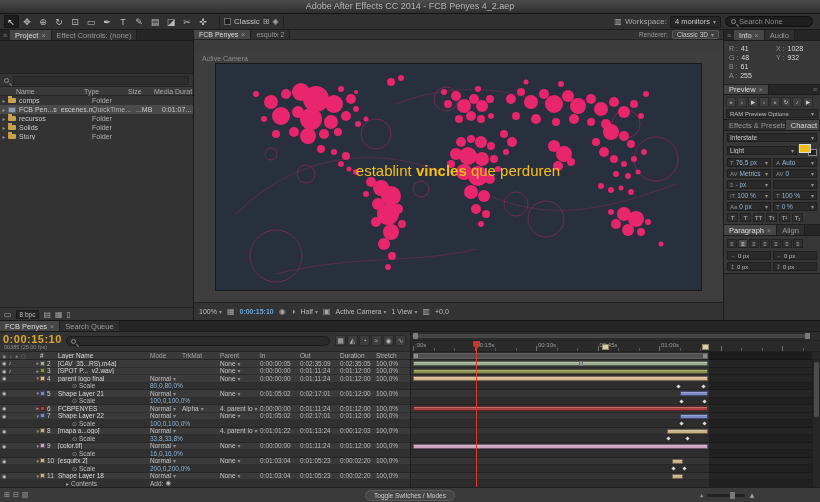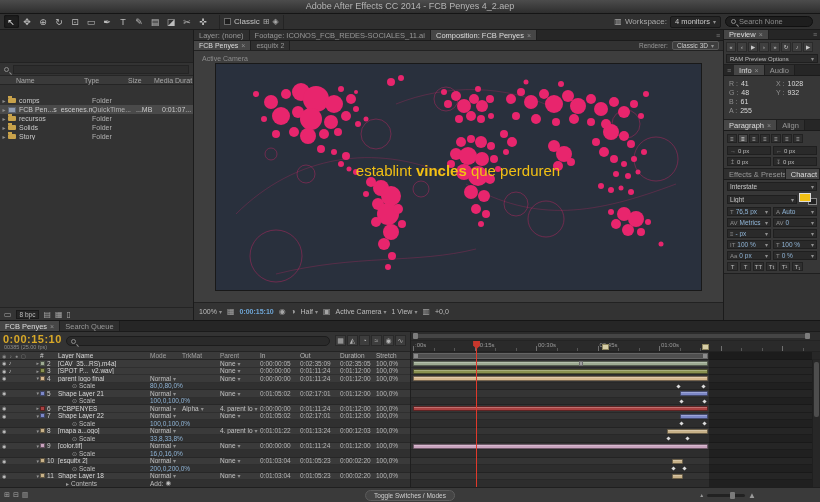--- a/index.html
+++ b/index.html
@@ -199,20 +199,30 @@
       <span>4 monitors</span>
       <span class="caret">▾</span>
     </div>
     <div class="searchbox">
       <span class="lens"></span>
       <span>Search None</span>
     </div>
   </div>
 
   <div id="project-panel">
+    <div class="tabbar">
+      <span class="menu-ico">≡</span>
+      <div class="tab active">
+        <span>Project</span>
+        <span class="x">×</span>
+      </div>
+      <div class="tab">
+        <span>Effect Controls: (none)</span>
+      </div>
+    </div>
     <div id="proj-preview"></div>
     <div id="proj-search">
       <span class="lens"></span>
       <div class="field"></div>
     </div>
     <div id="proj-cols">
       <span class="pc-name">Name</span>
       <span class="pc-type">Type</span>
       <span class="pc-size">Size</span>
       <span class="pc-dur">Media Durat</span>
@@ -262,34 +272,20 @@
     <div id="proj-footer">
       <span class="pf-ico">▭</span>
       <span class="bpc-box">8 bpc</span>
       <span class="pf-ico">▤</span>
       <span class="pf-ico">▦</span>
       <span class="pf-ico">▯</span>
     </div>
   </div>
 
   <div id="viewer-panel">
-    <div class="tabbar">
-      <div class="tab">
-        <span>Layer: (none)</span>
-      </div>
-      <div class="tab">
-        <span>Footage: ICONOS_FCB_REDES-SOCIALES_11.ai</span>
-      </div>
-      <div class="tab active">
-        <span>Composition: FCB Penyes</span>
-        <span class="x">×</span>
-      </div>
-      <div style="flex:1"></div>
-      <span class="menu-ico">≡</span>
-    </div>
     <div id="comp-tabbar">
       <div class="tab active">
         <span>FCB Penyes</span>
         <span class="x">×</span>
       </div>
       <div class="tab">
         <span>esquitx 2</span>
       </div>
       <div style="flex:1"></div>
       <span style="color:#999;font-size:6.5px;align-self:center;">Renderer:</span>
@@ -468,47 +464,20 @@
           <span class="caret">▾</span>
         </div>
         <span class="vf-ico">▥</span>
         <span class="vf-txt">+0,0</span>
       </div>
   </div>
 
   <div id="right-col">
 
     <div class="rpanel">
-      <div class="tabbar" style="height:10px;">
-        <div class="tab active">
-          <span>Preview</span>
-          <span class="x">×</span>
-        </div>
-        <div style="flex:1"></div>
-        <span class="menu-ico">≡</span>
-      </div>
-      <div id="preview-transport">
-          <div class="pv-btn">«</div>
-          <div class="pv-btn">‹</div>
-          <div class="pv-btn">▶</div>
-          <div class="pv-btn">›</div>
-          <div class="pv-btn">»</div>
-          <div class="pv-btn">↻</div>
-          <div class="pv-btn">♪</div>
-          <div class="pv-btn">▶</div>
-        </div>
-      <div id="ram-row">
-        <div class="ram-box">
-          <span>RAM Preview Options</span>
-          <span class="caret">▾</span>
-        </div>
-      </div>
-    </div>
-
-    <div class="rpanel">
       <div class="tabbar">
         <span class="menu-ico">≡</span>
         <div class="tab active">
           <span>Info</span>
           <span class="x">×</span>
         </div>
         <div class="tab">
           <span>Audio</span>
         </div>
       </div>
@@ -538,20 +507,134 @@
             </div>
           <div class="info-line">
               <span class="info-k">Y :</span>
               <span class="info-v">932</span>
             </div>
         </div>
       </div>
     </div>
 
     <div class="rpanel">
+      <div class="tabbar" style="height:10px;">
+        <div class="tab active">
+          <span>Preview</span>
+          <span class="x">×</span>
+        </div>
+        <div style="flex:1"></div>
+        <span class="menu-ico">≡</span>
+      </div>
+      <div id="preview-transport">
+          <div class="pv-btn">«</div>
+          <div class="pv-btn">‹</div>
+          <div class="pv-btn">▶</div>
+          <div class="pv-btn">›</div>
+          <div class="pv-btn">»</div>
+          <div class="pv-btn">↻</div>
+          <div class="pv-btn">♪</div>
+          <div class="pv-btn">▶</div>
+        </div>
+      <div id="ram-row">
+        <div class="ram-box">
+          <span>RAM Preview Options</span>
+          <span class="caret">▾</span>
+        </div>
+      </div>
+    </div>
+
+    <div class="rpanel">
+      <div class="tabbar">
+        <div class="tab">
+          <span>Effects &amp; Presets</span>
+        </div>
+        <div class="tab active">
+          <span>Charact</span>
+        </div>
+      </div>
+      <div id="char-body">
+        <div class="cp-row">
+          <div class="cp-box">
+            <span>Interstate</span>
+            <span class="caret">▾</span>
+          </div>
+        </div>
+        <div class="cp-row">
+          <div class="cp-box">
+            <span>Light</span>
+            <span class="caret">▾</span>
+          </div>
+          <div class="swatch-wrap">
+            <span class="stroke-sw"></span>
+            <span class="fill-sw" style="background: rgb(242, 192, 20);"></span>
+          </div>
+        </div>
+        <div class="cp-row">
+          <div class="cp-box">
+            <span><span class="cp-ico">T</span><span class="cp-val">76,5 px</span></span>
+            <span class="caret">▾</span>
+          </div>
+          <div class="cp-box">
+            <span><span class="cp-ico">A</span><span class="cp-val">Auto</span></span>
+            <span class="caret">▾</span>
+          </div>
+        </div>
+        <div class="cp-row">
+          <div class="cp-box">
+            <span><span class="cp-ico">AV</span><span class="cp-val">Metrics</span></span>
+            <span class="caret">▾</span>
+          </div>
+          <div class="cp-box">
+            <span><span class="cp-ico">AV</span><span class="cp-val">0</span></span>
+            <span class="caret">▾</span>
+          </div>
+        </div>
+        <div class="cp-row">
+          <div class="cp-box">
+            <span><span class="cp-ico">≡</span><span class="cp-val">- px</span></span>
+            <span class="caret">▾</span>
+          </div>
+          <div class="cp-box">
+            <span></span>
+            <span class="caret">▾</span>
+          </div>
+        </div>
+        <div class="cp-row">
+          <div class="cp-box">
+            <span><span class="cp-ico">IT</span><span class="cp-val">100 %</span></span>
+            <span class="caret">▾</span>
+          </div>
+          <div class="cp-box">
+            <span><span class="cp-ico">T</span><span class="cp-val">100 %</span></span>
+            <span class="caret">▾</span>
+          </div>
+        </div>
+        <div class="cp-row">
+          <div class="cp-box">
+            <span><span class="cp-ico">Aa</span><span class="cp-val">0 px</span></span>
+            <span class="caret">▾</span>
+          </div>
+          <div class="cp-box">
+            <span><span class="cp-ico">T</span><span class="cp-val">0 %</span></span>
+            <span class="caret">▾</span>
+          </div>
+        </div>
+        <div class="cp-row" id="tt-row">
+            <span class="tt-btn">T</span>
+            <span class="tt-btn">T</span>
+            <span class="tt-btn">TT</span>
+            <span class="tt-btn">Tt</span>
+            <span class="tt-btn">T¹</span>
+            <span class="tt-btn">T₁</span>
+          </div>
+      </div>
+    </div>
+
+    <div class="rpanel">
       <div class="tabbar">
         <div class="tab active">
           <span>Paragraph</span>
           <span class="x">×</span>
         </div>
         <div class="tab">
           <span>Align</span>
         </div>
       </div>
       <div id="para-body">
@@ -574,107 +657,20 @@
               <span>0 px</span>
             </div>
             <div class="pg-field">
               <span class="pg-ico">↥</span>
               <span>0 px</span>
             </div>
             <div class="pg-field">
               <span class="pg-ico">↧</span>
               <span>0 px</span>
             </div>
-          </div>
-      </div>
-    </div>
-
-    <div class="rpanel">
-      <div class="tabbar">
-        <div class="tab">
-          <span>Effects &amp; Presets</span>
-        </div>
-        <div class="tab active">
-          <span>Charact</span>
-        </div>
-      </div>
-      <div id="char-body">
-        <div class="cp-row">
-          <div class="cp-box">
-            <span>Interstate</span>
-            <span class="caret">▾</span>
-          </div>
-        </div>
-        <div class="cp-row">
-          <div class="cp-box">
-            <span>Light</span>
-            <span class="caret">▾</span>
-          </div>
-          <div class="swatch-wrap">
-            <span class="stroke-sw"></span>
-            <span class="fill-sw" style="background: rgb(242, 192, 20);"></span>
-          </div>
-        </div>
-        <div class="cp-row">
-          <div class="cp-box">
-            <span><span class="cp-ico">T</span><span class="cp-val">76,5 px</span></span>
-            <span class="caret">▾</span>
-          </div>
-          <div class="cp-box">
-            <span><span class="cp-ico">A</span><span class="cp-val">Auto</span></span>
-            <span class="caret">▾</span>
-          </div>
-        </div>
-        <div class="cp-row">
-          <div class="cp-box">
-            <span><span class="cp-ico">AV</span><span class="cp-val">Metrics</span></span>
-            <span class="caret">▾</span>
-          </div>
-          <div class="cp-box">
-            <span><span class="cp-ico">AV</span><span class="cp-val">0</span></span>
-            <span class="caret">▾</span>
-          </div>
-        </div>
-        <div class="cp-row">
-          <div class="cp-box">
-            <span><span class="cp-ico">≡</span><span class="cp-val">- px</span></span>
-            <span class="caret">▾</span>
-          </div>
-          <div class="cp-box">
-            <span></span>
-            <span class="caret">▾</span>
-          </div>
-        </div>
-        <div class="cp-row">
-          <div class="cp-box">
-            <span><span class="cp-ico">IT</span><span class="cp-val">100 %</span></span>
-            <span class="caret">▾</span>
-          </div>
-          <div class="cp-box">
-            <span><span class="cp-ico">T</span><span class="cp-val">100 %</span></span>
-            <span class="caret">▾</span>
-          </div>
-        </div>
-        <div class="cp-row">
-          <div class="cp-box">
-            <span><span class="cp-ico">Aa</span><span class="cp-val">0 px</span></span>
-            <span class="caret">▾</span>
-          </div>
-          <div class="cp-box">
-            <span><span class="cp-ico">T</span><span class="cp-val">0 %</span></span>
-            <span class="caret">▾</span>
-          </div>
-        </div>
-        <div class="cp-row" id="tt-row">
-            <span class="tt-btn">T</span>
-            <span class="tt-btn">T</span>
-            <span class="tt-btn">TT</span>
-            <span class="tt-btn">Tt</span>
-            <span class="tt-btn">T¹</span>
-            <span class="tt-btn">T₁</span>
           </div>
       </div>
     </div>
   </div>
 
   <div id="timeline-panel">
     <div class="tabbar">
       <div class="tab active">
         <span>FCB Penyes</span>
         <span class="x">×</span>

